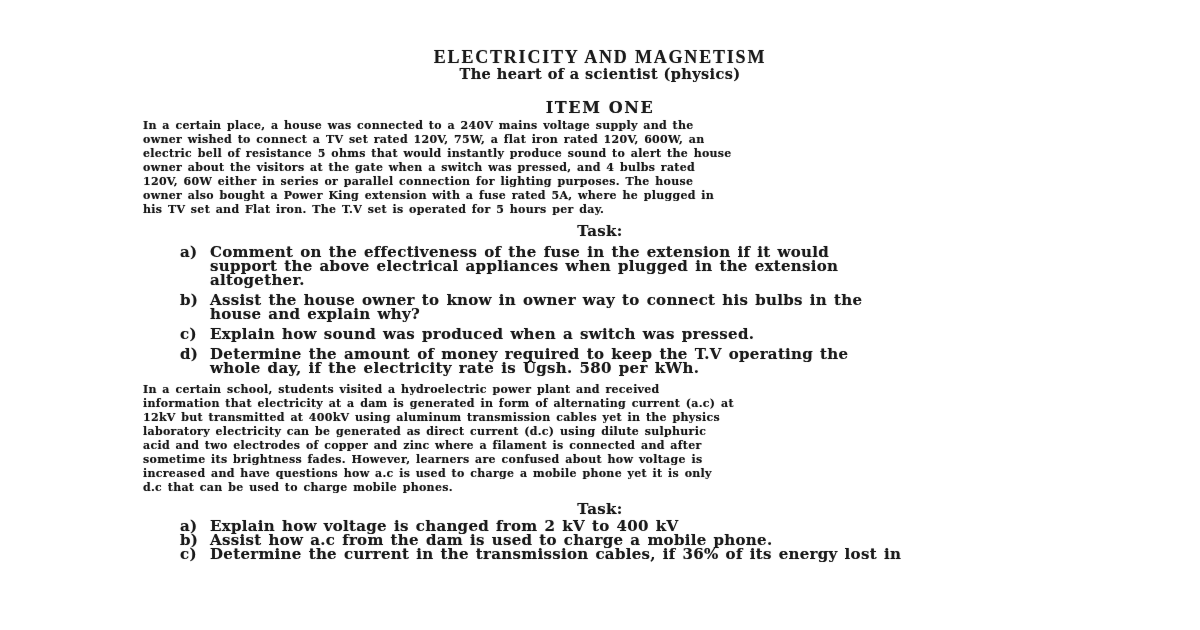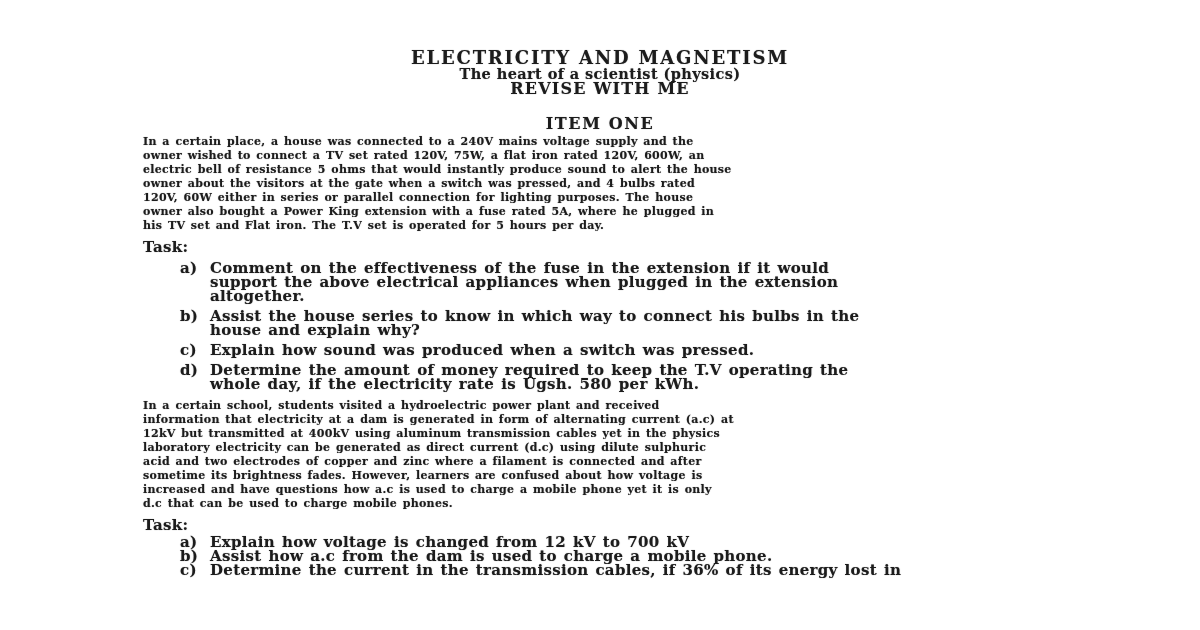--- a/index.html
+++ b/index.html
@@ -14,20 +14,21 @@
     left: 143px; top: 48px;
     width: 914px;
     color: #1c1c1c;
     font-weight: 700;
     text-shadow: 0 0 1px rgba(20,20,20,0.45);
   }
   .doc-title {
     text-align: center;
     font-size: 18px; line-height: 19px;
     letter-spacing: 1.8px;
+    font-family: Liberation Serif, serif;
   }
   .doc-subtitle {
     text-align: center;
     font-size: 14.5px; line-height: 14px;
     letter-spacing: 0.4px;
   }
   .doc-tagline {
     text-align: center;
     font-size: 16px; line-height: 16px;
     letter-spacing: 1.2px;
@@ -43,20 +44,21 @@
     font-size: 11px; line-height: 14px;
     letter-spacing: 0.3px;
     word-spacing: 1.5px;
     white-space: pre-line;
   }
   .para.p-two { margin-top: 8px; }
   .task-label {
     margin-top: 7px;
     font-size: 15px; line-height: 14px;
     letter-spacing: 0.3px;
+    text-align: center;
   }
   .task-list { margin-top: 7px; }
   .task-list.tight { margin-top: 3px; }
   .task-item {
     display: flex;
     margin-bottom: 6px;
     font-size: 15px; line-height: 14px;
     letter-spacing: 0.3px;
     word-spacing: 1.5px;
   }
@@ -70,21 +72,20 @@
     white-space: pre-line;
   }
 </style>
 </head>
 <body>
 
 <div class="page">
 
   <div class="doc-title">ELECTRICITY AND MAGNETISM</div>
   <div class="doc-subtitle">The heart of a scientist (physics)</div>
-  <div class="doc-tagline">REVISE WITH ME</div>
 
   <div class="item-heading">ITEM ONE</div>
 
   <div class="para">In a certain place, a house was connected to a 240V mains voltage supply and the
 owner wished to connect a TV set rated 120V, 75W, a flat iron rated 120V, 600W, an
 electric bell of resistance 5 ohms that would instantly produce sound to alert the house
 owner about the visitors at the gate when a switch was pressed, and 4 bulbs rated
 120V, 60W either in series or parallel connection for lighting purposes. The house
 owner also bought a Power King extension with a fuse rated 5A, where he plugged in
 his TV set and Flat iron. The T.V set is operated for 5 hours per day.</div>
@@ -93,21 +94,21 @@
 
   <div class="task-list">
     <div class="task-item">
       <span class="task-marker">a)</span>
       <span class="task-text">Comment on the effectiveness of the fuse in the extension if it would
 support the above electrical appliances when plugged in the extension
 altogether.</span>
     </div>
     <div class="task-item">
       <span class="task-marker">b)</span>
-      <span class="task-text">Assist the house series to know in which way to connect his bulbs in the
+      <span class="task-text">Assist the house owner to know in owner way to connect his bulbs in the
 house and explain why?</span>
     </div>
     <div class="task-item">
       <span class="task-marker">c)</span>
       <span class="task-text">Explain how sound was produced when a switch was pressed.</span>
     </div>
     <div class="task-item">
       <span class="task-marker">d)</span>
       <span class="task-text">Determine the amount of money required to keep the T.V operating the
 whole day, if the electricity rate is Ugsh. 580 per kWh.</span>
@@ -122,21 +123,21 @@
 acid and two electrodes of copper and zinc where a filament is connected and after
 sometime its brightness fades. However, learners are confused about how voltage is
 increased and have questions how a.c is used to charge a mobile phone yet it is only
 d.c that can be used to charge mobile phones.</div>
 
   <div class="task-label">Task:</div>
 
   <div class="task-list tight">
     <div class="task-item">
       <span class="task-marker">a)</span>
-      <span class="task-text">Explain how voltage is changed from 12 kV to 700 kV</span>
+      <span class="task-text">Explain how voltage is changed from 2 kV to 400 kV</span>
     </div>
     <div class="task-item">
       <span class="task-marker">b)</span>
       <span class="task-text">Assist how a.c from the dam is used to charge a mobile phone.</span>
     </div>
     <div class="task-item">
       <span class="task-marker">c)</span>
       <span class="task-text">Determine the current in the transmission cables, if 36% of its energy lost in</span>
     </div>
   </div>

